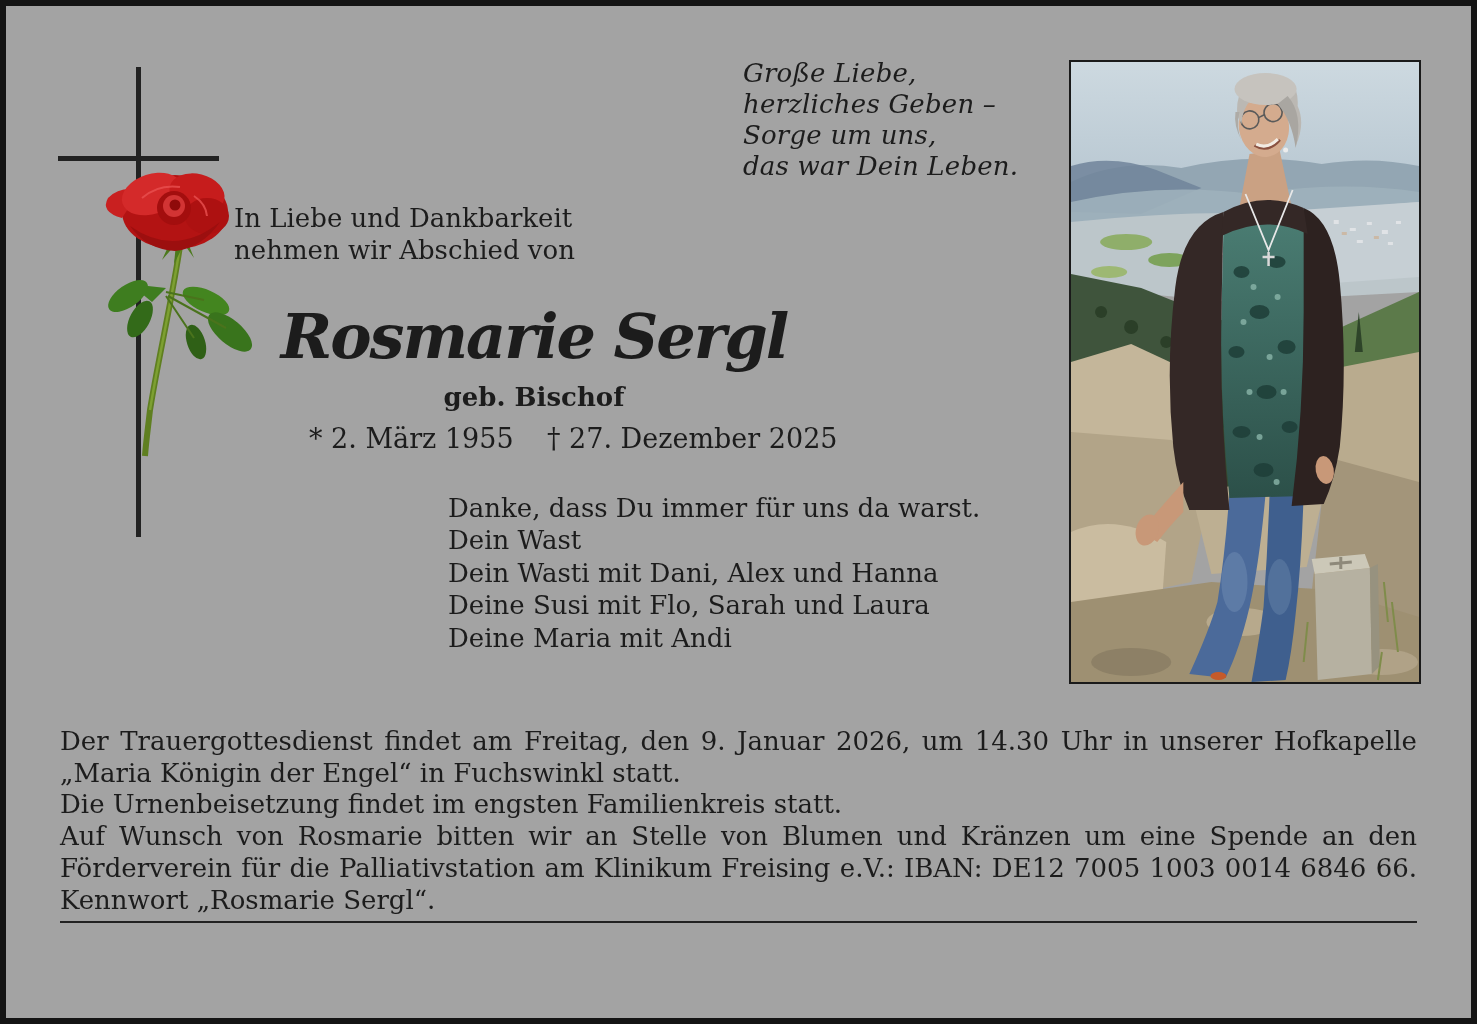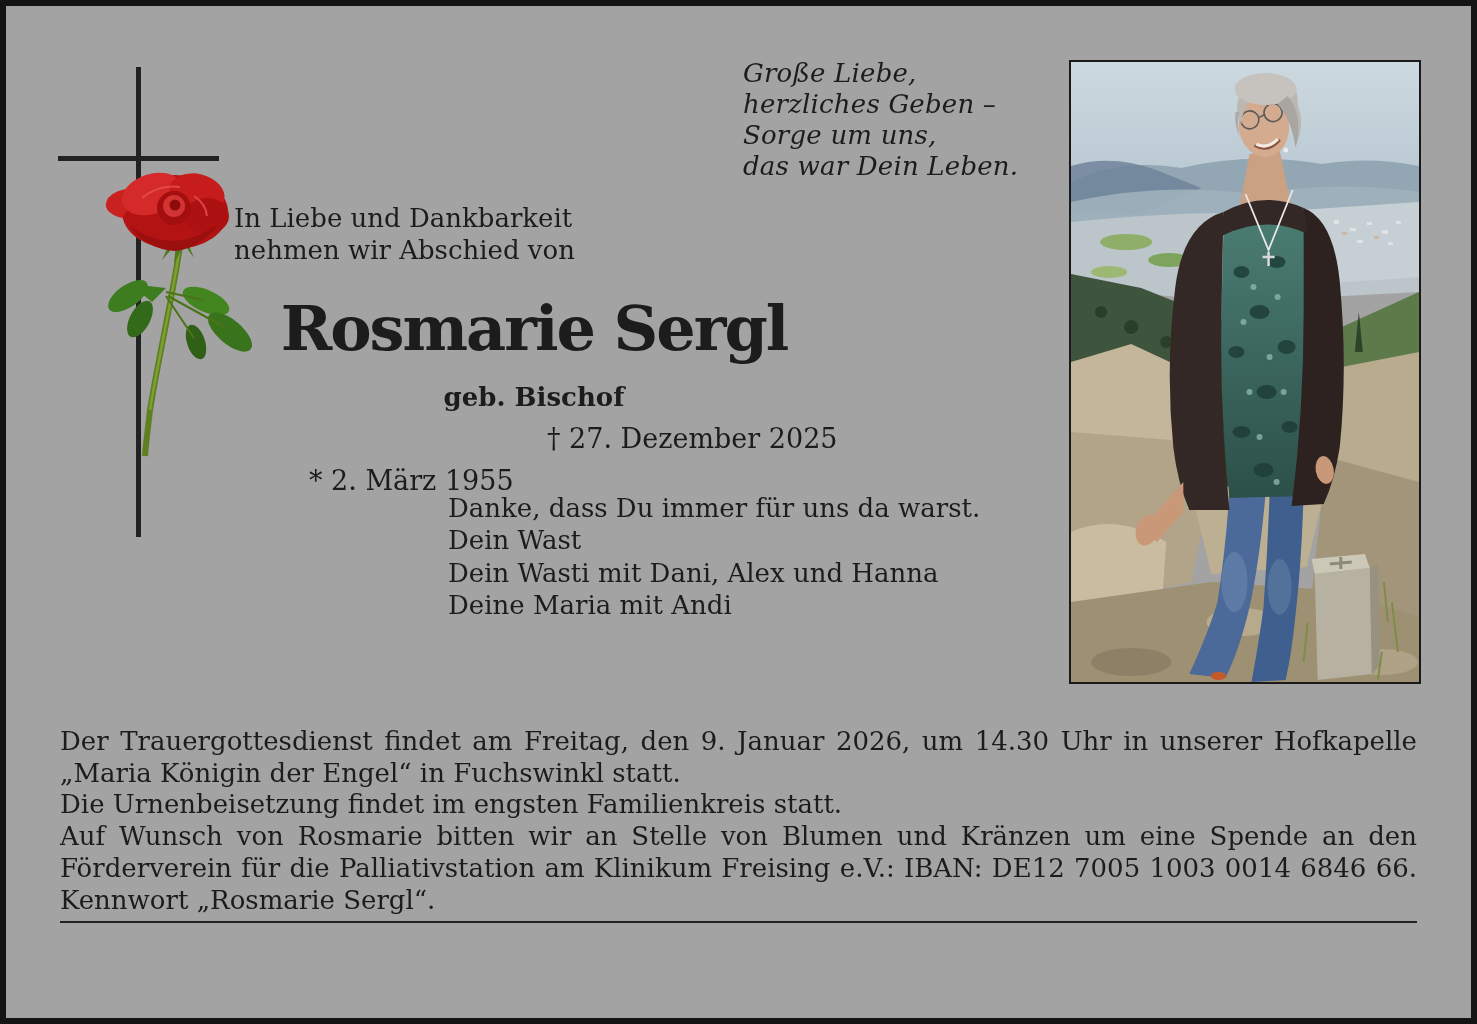--- a/index.html
+++ b/index.html
@@ -16,23 +16,23 @@
   .abs{position:absolute;}
   
   .cross-v{left:130px;top:61px;width:5px;height:470px;background:#222;}
   .cross-h{left:52px;top:150px;width:161px;height:5px;background:#222;}
   
   .rose{left:48px;top:154px;width:210px;height:306px;}
   
   .poem{left:737px;top:52px;font-style:italic;font-size:26px;line-height:31px;letter-spacing:.2px;}
   
   .intro{left:228px;top:196px;width:600px;text-align:left;font-size:26px;line-height:32px;}
-  .name{left:228px;top:291px;width:600px;text-align:center;font-size:62px;font-weight:bold;letter-spacing:-2px;line-height:64px;}
+  .name{left:228px;top:299px;width:600px;text-align:center;font-size:62px;font-weight:bold;letter-spacing:-2px;line-height:64px;font-style:italic;}
   .maiden{left:228px;top:376px;width:600px;text-align:center;font-size:26px;font-weight:bold;}
-  .birth{left:303px;top:417px;font-size:27px;margin-top:42px;}
+  .birth{left:303px;top:417px;font-size:27px;}
   .death{left:541px;top:417px;font-size:27px;}
   
   .family{left:442px;top:486px;font-size:26px;line-height:32.4px;}
   .family .b{font-weight:normal;}
   
   .photo-frame{left:1063px;top:54px;width:348px;height:620px;border:2px solid #1a1a1a;}
   .photo-frame svg{display:block;width:100%;height:100%;}
   
   .notice{left:54px;top:720px;width:1357px;font-size:26px;line-height:31.7px;}
   .jline{text-align:justify;text-align-last:justify;}
@@ -93,20 +93,21 @@
 
   <div class="abs name">Rosmarie Sergl</div>
   <div class="abs maiden">geb. Bischof</div>
   <div class="abs birth">* 2. März 1955</div>
   <div class="abs death">† 27. Dezember 2025</div>
 
   <div class="abs family">
       <div class="family-line"><span>Danke, dass Du immer für uns da warst.</span></div>
       <div class="family-line"><span>Dein </span><span class="b">Wast</span></div>
       <div class="family-line"><span>Dein </span><span class="b">Wasti</span><span> mit </span><span class="b">Dani, Alex</span><span> und </span><span class="b">Hanna</span></div>
+      <div class="family-line"><span>Deine </span><span class="b">Susi</span><span> mit </span><span class="b">Flo, Sarah</span><span> und </span><span class="b">Laura</span></div>
       <div class="family-line"><span>Deine </span><span class="b">Maria</span><span> mit </span><span class="b">Andi</span></div>
     </div>
 
   <div class="abs photo-frame">
     <svg viewBox="0 0 347 620" preserveAspectRatio="none" aria-hidden="true">
       <defs>
         <linearGradient id="sky" x1="0" y1="0" x2="0" y2="1">
           <stop offset="0" stop-color="#cdd9e0"></stop>
             <stop offset="1" stop-color="#b4c4cf"></stop>
         </linearGradient>

